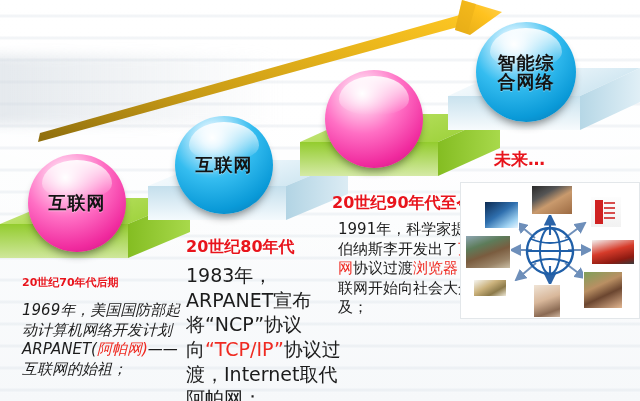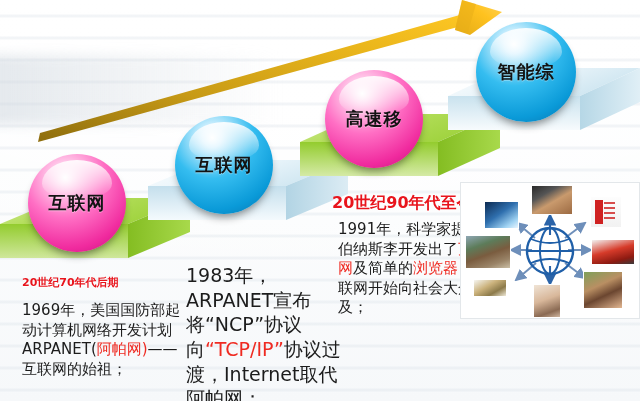--- a/index.html
+++ b/index.html
@@ -138,21 +138,21 @@
 
     <div class="sphere pink" style="left:28px;top:-42px;width:98px;height:98px;">
       <div class="glow"></div>
       <div class="lbl" style="font-size:18px;">
         <span>互联网</span>
       </div>
     </div>
 
     <div class="cap" style="left:22px;top:79px;font-size:11px;">20世纪70年代后期</div>
 
-    <div class="body" style="left:22px;top:105px;width:166px;font-size:15px;">
+    <div class="body" style="left:22px;top:105px;width:166px;font-size:15px;font-style:italic;">
       <span>1969年，美国国防部起动计算机网络开发计划</span><span>ARPANET(</span><span class="hl">阿帕网)</span><span>——互联网的始祖；</span>
     </div>
   </div>
 
   <div class="step" style="left:148px;top:158px;width:200px;height:243px;">
     <svg class="slab" width="200" height="120" viewBox="0 0 200 120">
       <defs>
         <linearGradient id="g2top" x1="0" y1="0" x2="1" y2="0.4">
           <stop offset="0%" stop-color="#ffffff"></stop>
             <stop offset="55%" stop-color="#e8f4fa"></stop>
@@ -172,20 +172,21 @@
       <polygon points="138,28 200,2 200,36 138,62" fill="url(#g2side)"></polygon>
     </svg>
 
     <div class="sphere cyan" style="left:27px;top:-42px;width:98px;height:98px;">
       <div class="glow"></div>
       <div class="lbl" style="font-size:18px;">
         <span>互联网</span>
       </div>
     </div>
 
+    <div class="cap" style="left:38px;top:79px;font-size:16px;">20世纪80年代</div>
 
     <div class="body" style="left:38px;top:105px;width:158px;font-size:19px;">
       <span>1983年，ARPANET宣布将“NCP”协议向</span><span class="hl">“TCP/IP”</span><span>协议过渡，Internet取代阿帕网；</span>
     </div>
   </div>
 
   <div class="step" style="left:300px;top:112px;width:200px;height:289px;">
     <svg class="slab" width="200" height="120" viewBox="0 0 200 120">
       <defs>
         <linearGradient id="g3top" x1="0" y1="0" x2="1" y2="0.4">
@@ -203,28 +204,27 @@
         </linearGradient>
       </defs>
       <polygon points="0,30 62,2 200,2 138,30" fill="url(#g3top)"></polygon>
       <polygon points="0,30 138,30 138,64 0,64" fill="url(#g3front)"></polygon>
       <polygon points="138,30 200,2 200,36 138,64" fill="url(#g3side)"></polygon>
     </svg>
 
     <div class="sphere pink" style="left:25px;top:-42px;width:98px;height:98px;">
       <div class="glow"></div>
       <div class="lbl" style="font-size:18px;">
-        <span>高速移</span>
       </div>
     </div>
 
     <div class="cap" style="left:32px;top:81px;font-size:16px;">20世纪90年代至今</div>
 
     <div class="body" style="left:38px;top:108px;width:156px;font-size:15px;">
-      <span>1991年，科学家提姆•伯纳斯李开发出了</span><span class="hl">万维网</span><span>及简单的</span><span class="hl">浏览器</span><span>，互联网开始向社会大众普及；</span>
+      <span>1991年，科学家提姆•伯纳斯李开发出了</span><span class="hl">万维网</span><span>协议过渡</span><span class="hl">浏览器</span><span>，互联网开始向社会大众普及；</span>
     </div>
   </div>
 
   <div class="step" style="left:448px;top:66px;width:192px;height:335px;">
     <svg class="slab" width="192" height="120" viewBox="0 0 192 120">
       <defs>
         <linearGradient id="g4top" x1="0" y1="0" x2="1" y2="0.4">
           <stop offset="0%" stop-color="#ffffff"></stop>
             <stop offset="55%" stop-color="#e7f3f9"></stop>
           <stop offset="100%" stop-color="#cde5f0"></stop>
@@ -240,23 +240,25 @@
       </defs>
       <polygon points="0,30 60,2 192,2 132,30" fill="url(#g4top)"></polygon>
       <polygon points="0,30 132,30 132,64 0,64" fill="url(#g4front)"></polygon>
       <polygon points="132,30 192,2 192,36 132,64" fill="url(#g4side)"></polygon>
     </svg>
 
     <div class="sphere cyan" style="left:28px;top:-44px;width:100px;height:100px;">
       <div class="glow"></div>
       <div class="lbl" style="font-size:18px;">
         <span>智能综</span>
-      </div>
-    </div>
-
+        <span>合网络</span>
+      </div>
+    </div>
+
+    <div class="cap" style="left:46px;top:82px;font-size:17px;">未来…</div>
 
     <div class="collage" style="left:12px;top:116px;width:178px;height:135px;">
 
       <svg style="position:absolute;left:0;top:0;" width="178" height="135" viewBox="0 0 178 135">
         <defs>
           <marker id="ah" markerWidth="6" markerHeight="6" refX="5" refY="3" orient="auto">
             <path d="M0,0 L6,3 L0,6 z" fill="#2a63a8"></path>
           </marker>
           <marker id="ah2" markerWidth="6" markerHeight="6" refX="5" refY="3" orient="auto">
             <path d="M0,0 L6,3 L0,6 z" fill="#6e8fba"></path>

